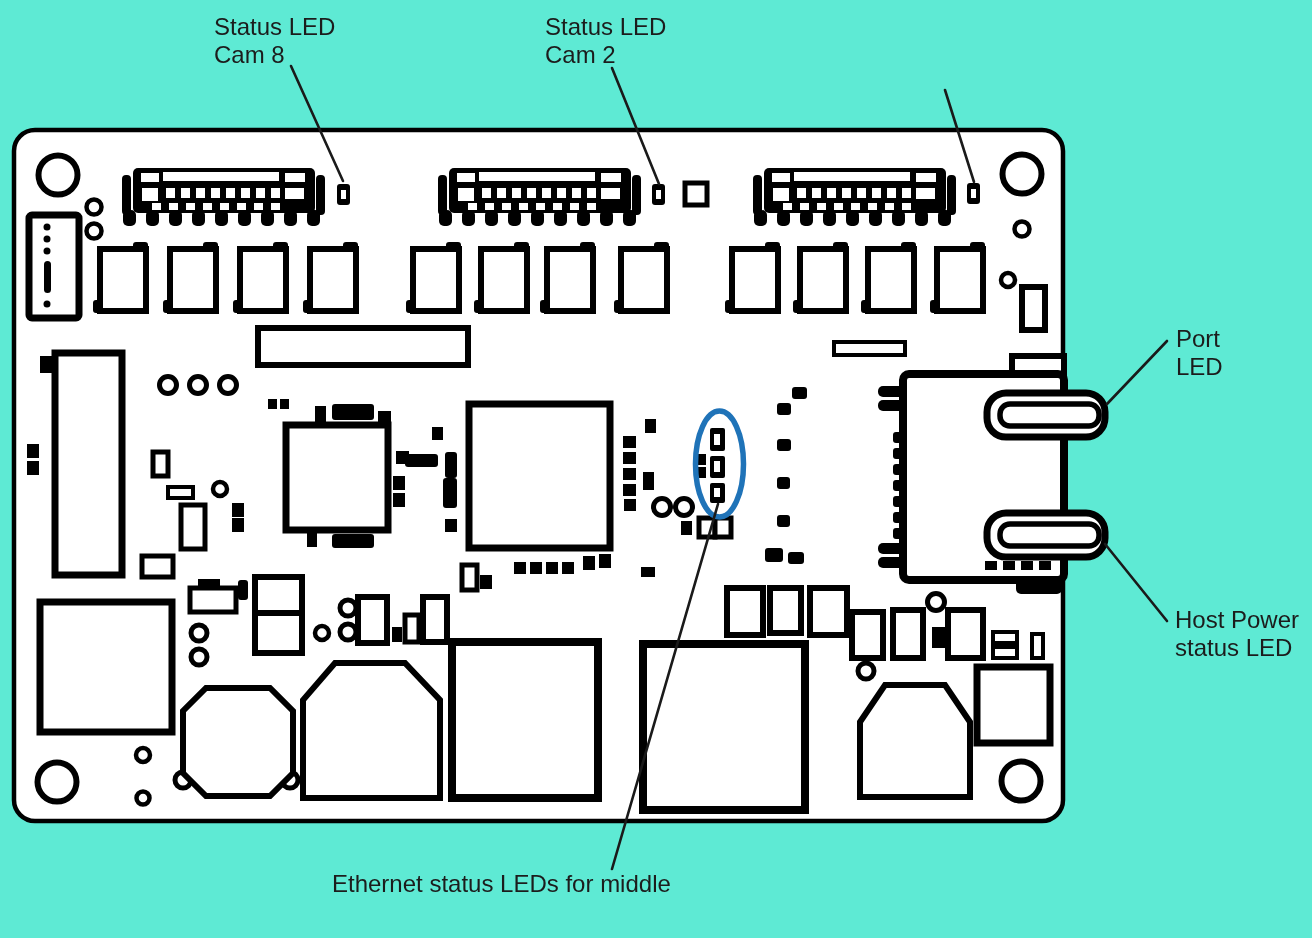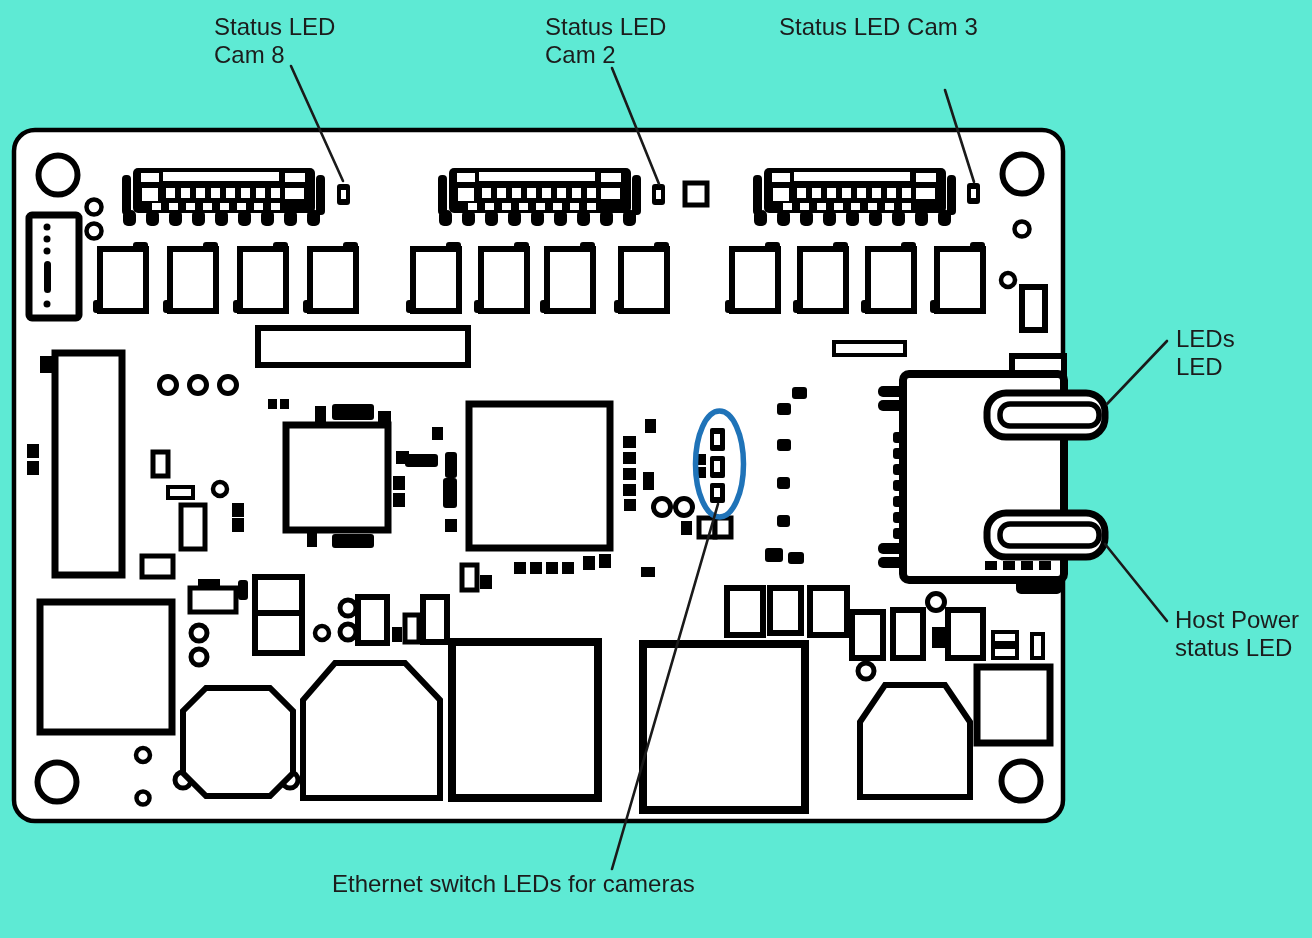--- a/index.html
+++ b/index.html
@@ -309,30 +309,29 @@
   <span>Status LED</span>
   <span>Cam 8</span>
 </div>
 
 <div class="callout" style="left:545px;top:13px;">
   <span>Status LED</span>
   <span>Cam 2</span>
 </div>
 
 <div class="callout" style="left:779px;top:13px;">
-  <span>Status LED Cam 3</span>
 </div>
 
 <div class="callout" style="left:1176px;top:325px;">
-  <span>LEDs</span>
+  <span>Port</span>
   <span>LED</span>
 </div>
 
 <div class="callout" style="left:1175px;top:606px;">
   <span>Host Power</span>
   <span>status LED</span>
 </div>
 
 <div class="callout" style="left:332px;top:870px;">
-  <span>Ethernet switch LEDs for cameras</span>
+  <span>Ethernet status LEDs for middle</span>
 </div>
 
 </div>
 
 </body></html>

